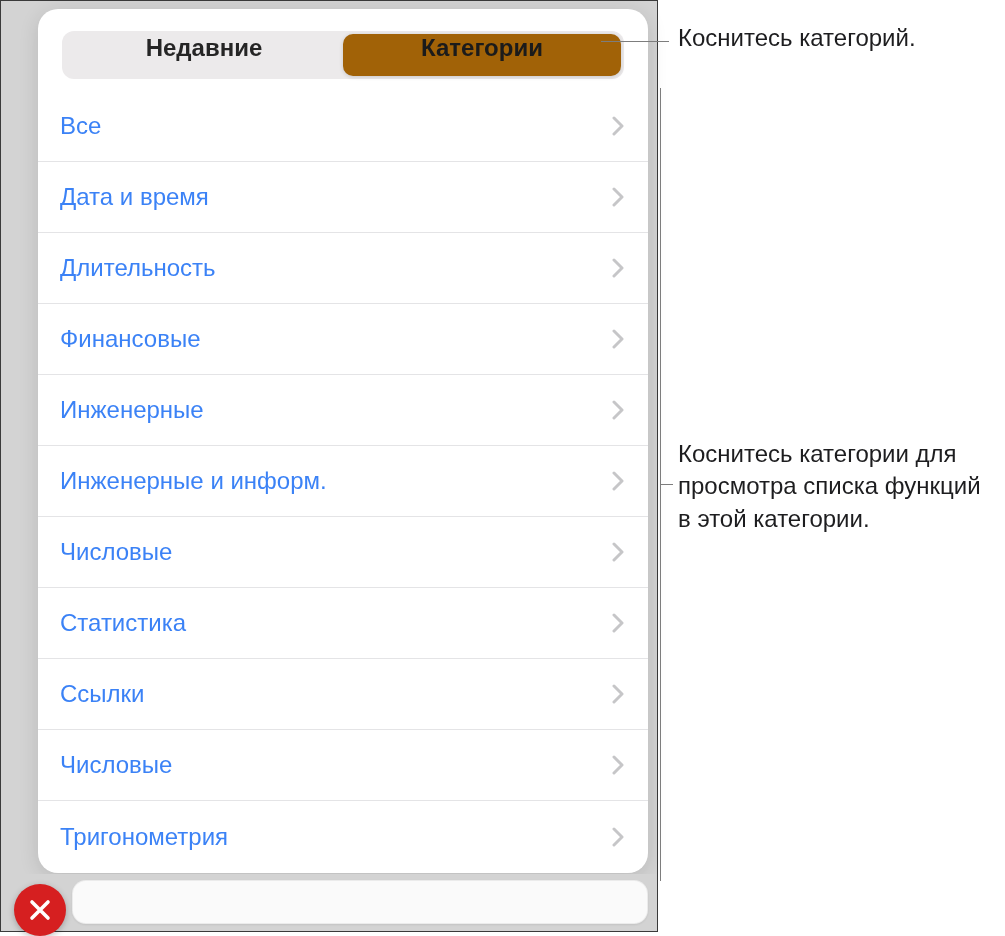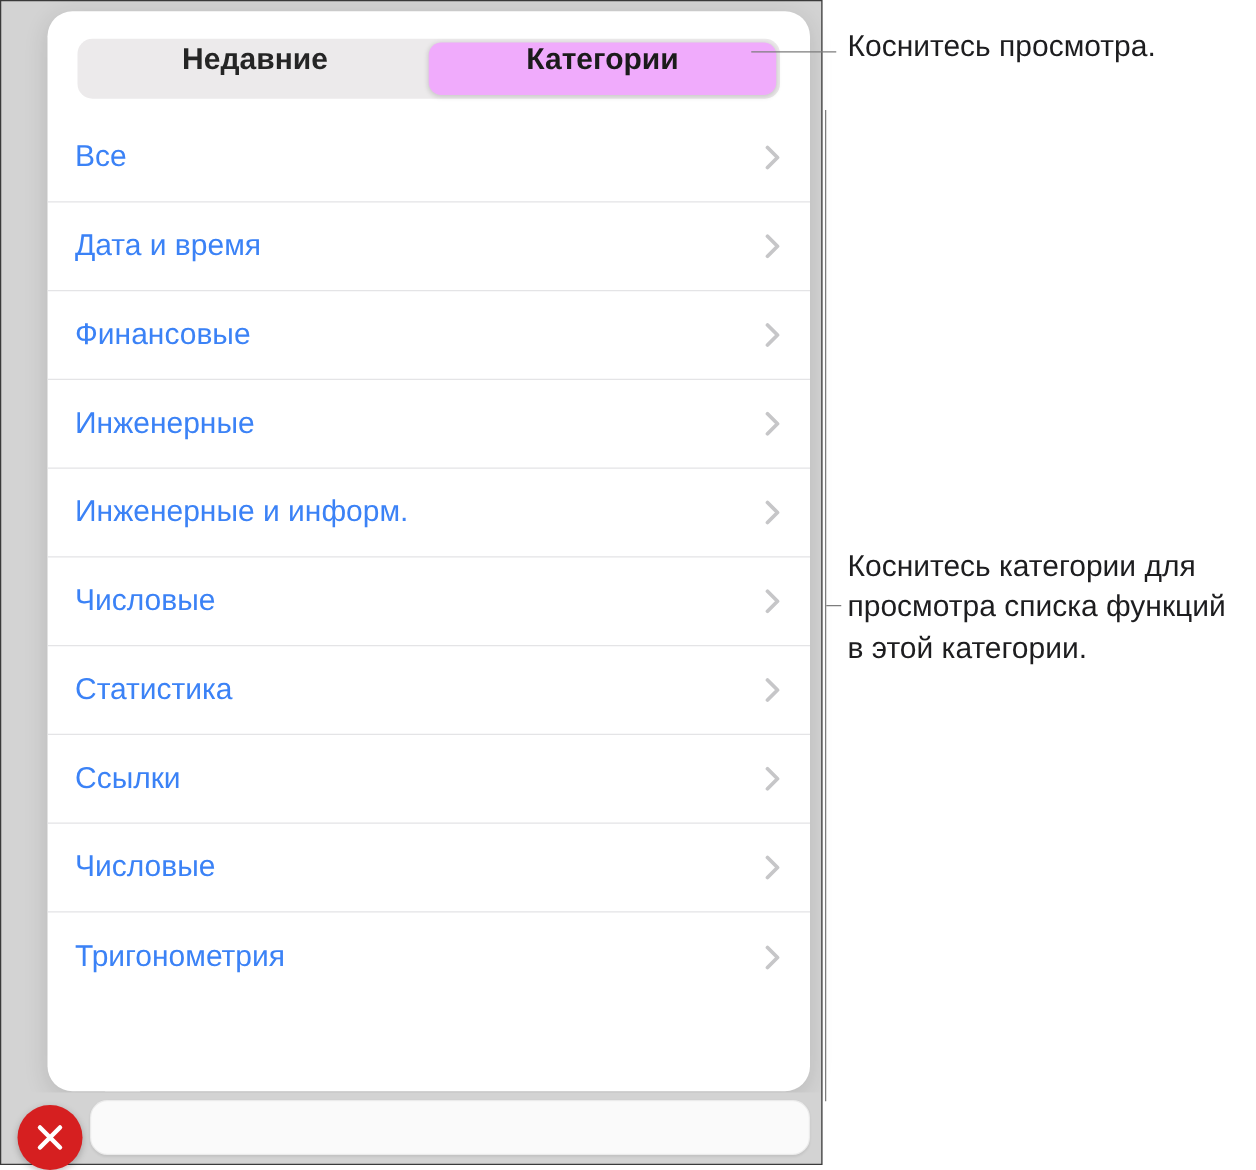--- a/index.html
+++ b/index.html
@@ -55,21 +55,21 @@
     align-items: flex-start;
     justify-content: center;
     font-size: 24px;
     font-weight: 600;
     color: #1b1b1b;
     border-radius: 10px;
     cursor: pointer;
   }
   .segment.inactive { opacity: 0.95; }
   .segment.active {
-    background: #f0abfc;
+    background: #a16207;
     box-shadow: 0 1px 4px rgba(0,0,0,0.15);
   }
   .list {
     margin-top: 12px;
     height: calc(100% - 82px);
     overflow: hidden;
   }
   .row {
     height: 71px;
     padding: 0 24px 0 22px;
@@ -172,20 +172,28 @@
       </div>
       <div class="row">
         <span class="row-label">Дата и время</span>
         <span class="chevron">
             <svg width="12" height="20" viewBox="0 0 12 20">
               <path d="M2 2 L10 10 L2 18" stroke="#c6c6c8" stroke-width="3" fill="none" stroke-linecap="round" stroke-linejoin="round"></path>
             </svg>
           </span>
       </div>
       <div class="row">
+        <span class="row-label">Длительность</span>
+        <span class="chevron">
+            <svg width="12" height="20" viewBox="0 0 12 20">
+              <path d="M2 2 L10 10 L2 18" stroke="#c6c6c8" stroke-width="3" fill="none" stroke-linecap="round" stroke-linejoin="round"></path>
+            </svg>
+          </span>
+      </div>
+      <div class="row">
         <span class="row-label">Финансовые</span>
         <span class="chevron">
             <svg width="12" height="20" viewBox="0 0 12 20">
               <path d="M2 2 L10 10 L2 18" stroke="#c6c6c8" stroke-width="3" fill="none" stroke-linecap="round" stroke-linejoin="round"></path>
             </svg>
           </span>
       </div>
       <div class="row">
         <span class="row-label">Инженерные</span>
         <span class="chevron">
@@ -256,14 +264,14 @@
     </div>
   </div>
 </div>
 
 <div class="leader leader-h l1"></div>
 <div class="leader leader-v l2v"></div>
 <div class="leader leader-h l2h"></div>
 <div class="l2t"></div>
 <div class="l2b"></div>
 
-<div class="callout callout-1">Коснитесь просмотра.</div>
+<div class="callout callout-1">Коснитесь категорий.</div>
 <div class="callout callout-2">Коснитесь категории для просмотра списка функций в этой категории.</div>
 
 </body></html>

